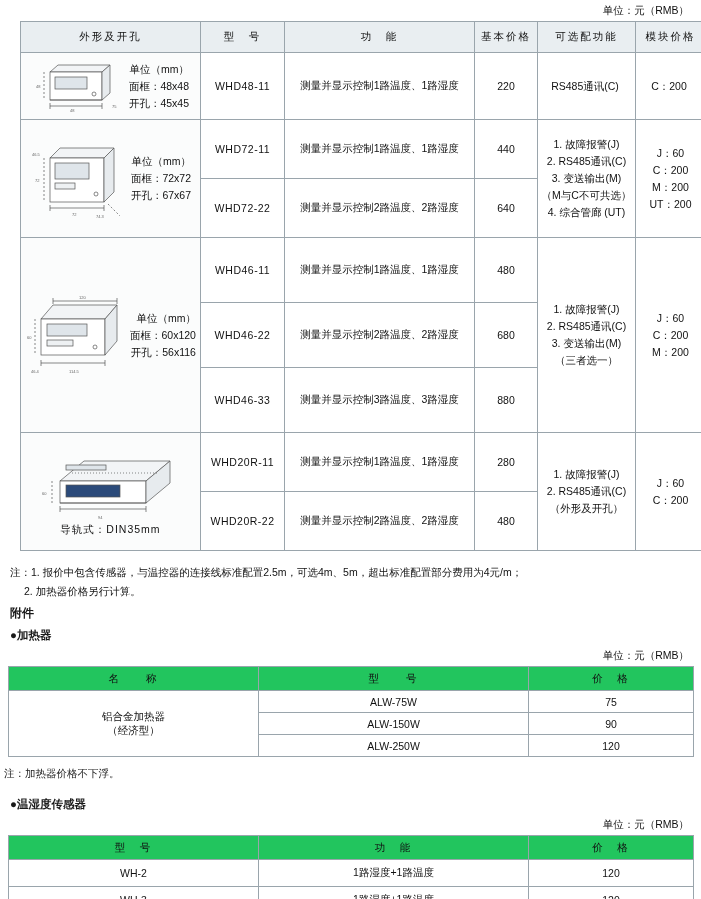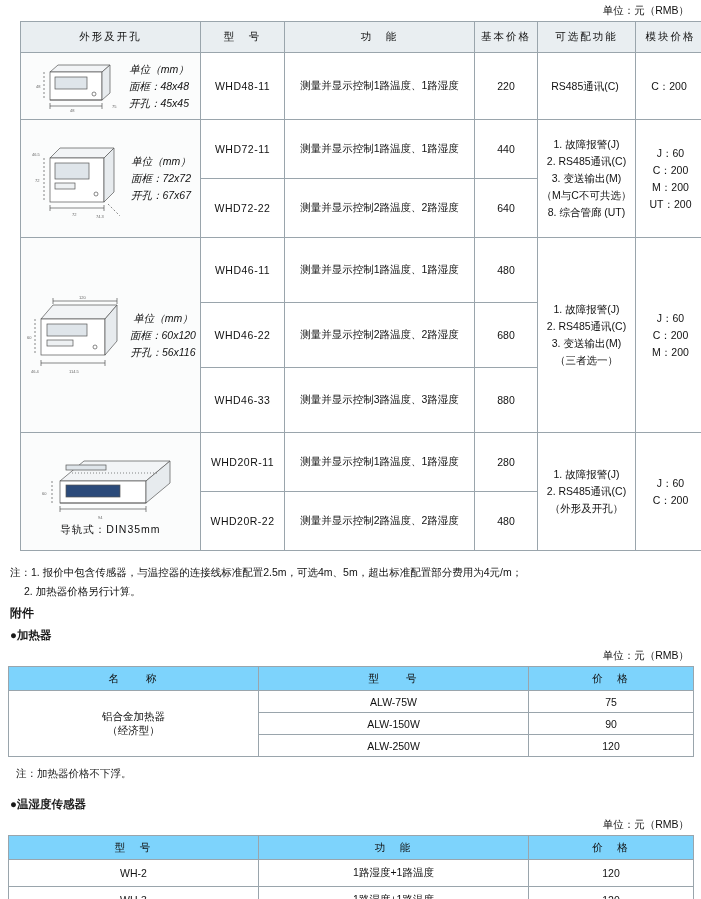--- a/index.html
+++ b/index.html
@@ -48,25 +48,24 @@
     letter-spacing: 2px;
   }
   .drawing-cell {
     background: #fbfcfc;
     padding: 4px 2px;
     position: relative;
   }
   .dim-block {
     font-size: 10.5px;
     line-height: 17px;
-    text-align: center;
+    text-align: right;
     display: inline-block;
     vertical-align: middle;
     margin-left: 2px;
-    font-style: italic;
   }
   .dwg {
     display: inline-block;
     vertical-align: middle;
   }
   .model-cell {
     letter-spacing: 0.5px;
   }
   .func-cell {
     text-align: center;
@@ -118,28 +117,28 @@
     table-layout: fixed;
   }
   table.sub th, table.sub td {
     border: 1px solid #9aa5ac;
     text-align: center;
     font-size: 10.5px;
     height: 19px;
     color: #111;
   }
   table.sub thead th {
-    background: #7dd3fc;
+    background: #22c55e;
     font-weight: normal;
     letter-spacing: 2px;
     height: 21px;
     margin-top: 25px;
   }
   .note2 {
-    margin: 10px 10px 0 16px;
+    margin: 10px 10px 0 4px;
     font-size: 10.5px;
   }
   svg { display:block; }
 </style>
 </head>
 <body>
 
 <div class="page">
 
   <div class="unit-line">单位：元（RMB）</div>
@@ -231,21 +230,21 @@
           </span>
         </td>
         <td class="model-cell" style="height:54px">WHD72-11</td>
         <td class="func-cell">测量并显示控制1路温度、1路湿度</td>
         <td>440</td>
         <td class="opt-cell" rowspan="2">
           <span class="sub">1. 故障报警(J)</span>
           <span class="sub">2. RS485通讯(C)</span>
           <span class="sub">3. 变送输出(M)</span>
           <span class="sub">（M与C不可共选）</span>
-          <span class="sub">8. 综合管廊 (UT)</span>
+          <span class="sub">4. 综合管廊 (UT)</span>
         </td>
         <td class="mod-cell" rowspan="2">
           <span>J：60</span>
           <span>C：200</span>
           <span>M：200</span>
           <span>UT：200</span>
         </td>
       </tr>
       <tr>
         <td class="model-cell" style="height:54px">WHD72-22</td>

